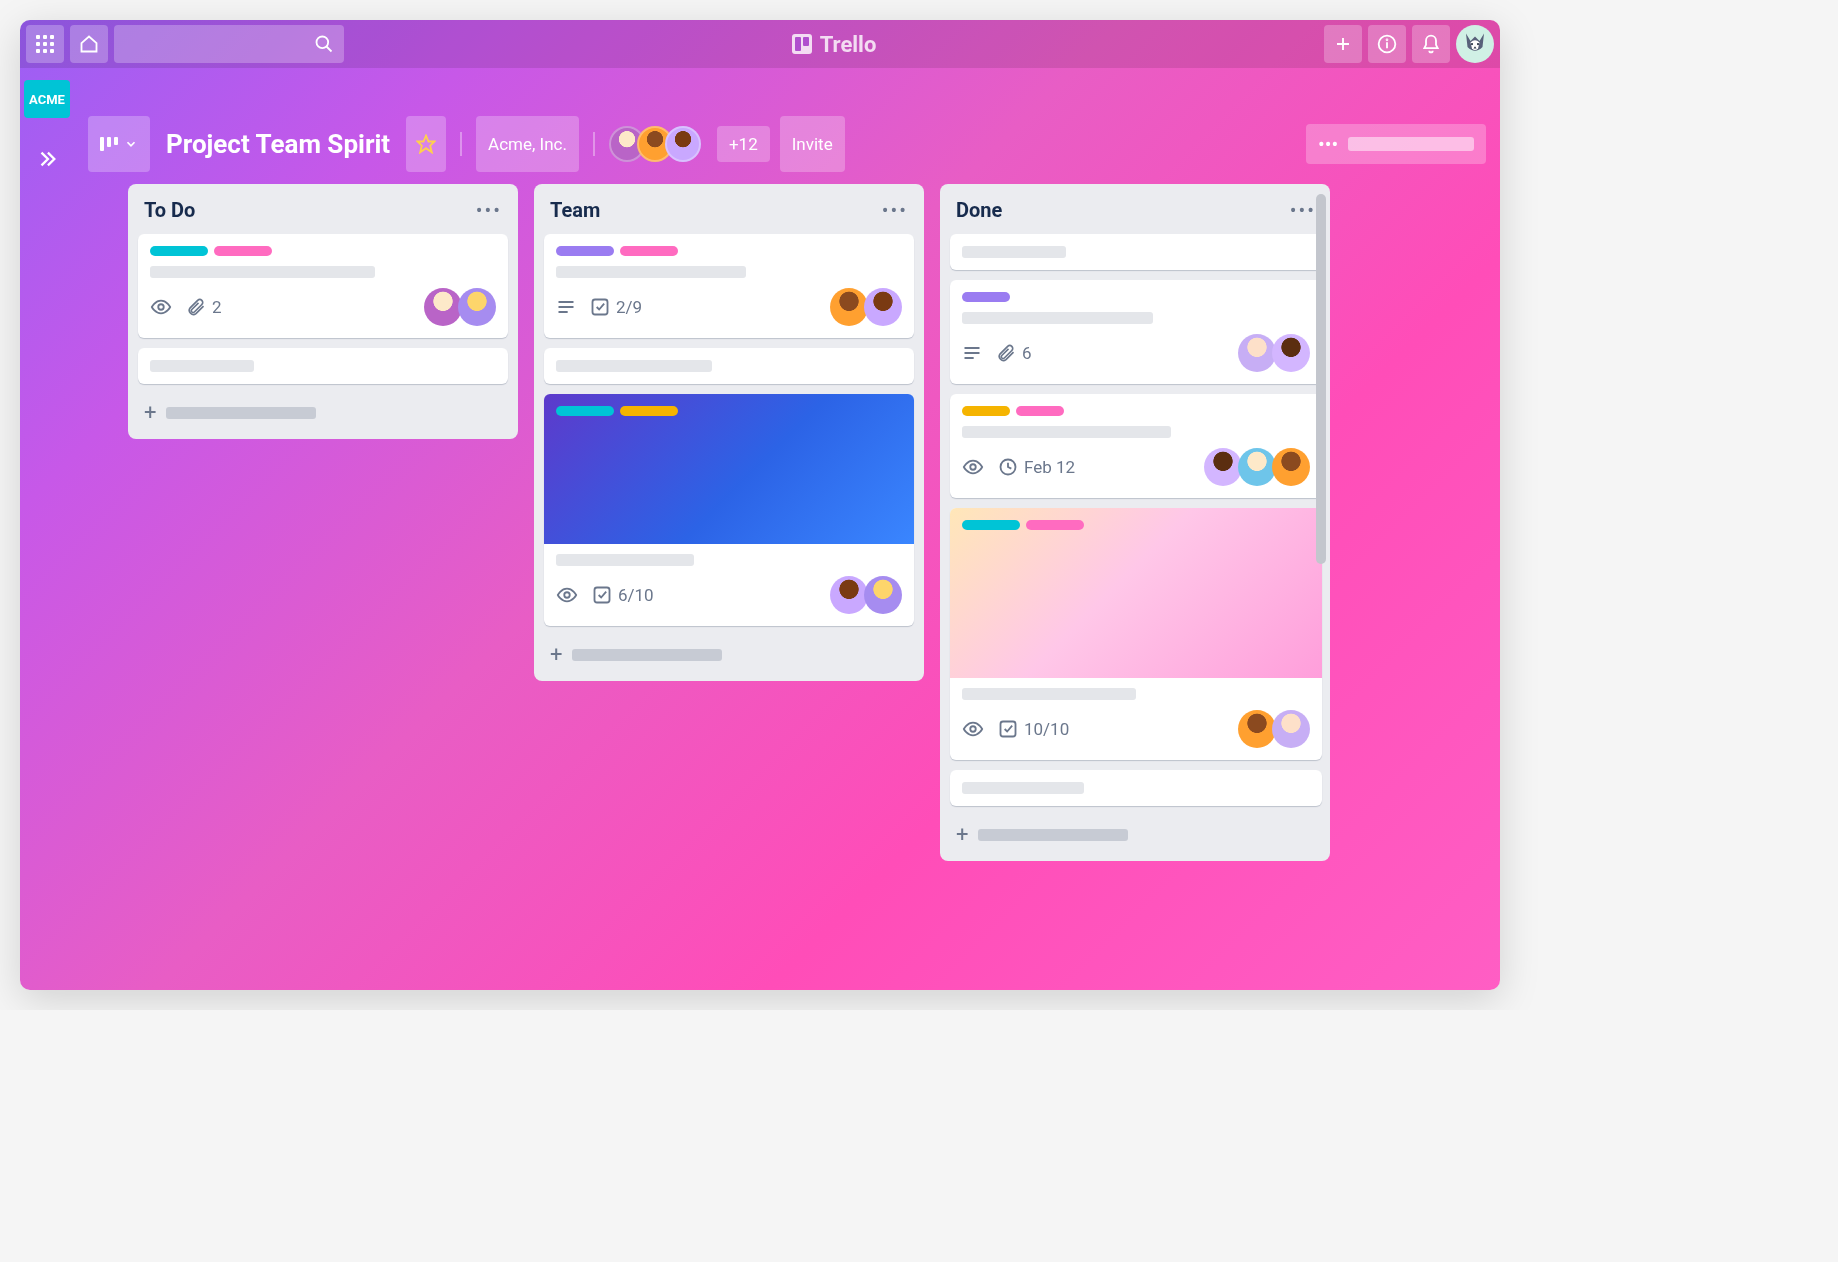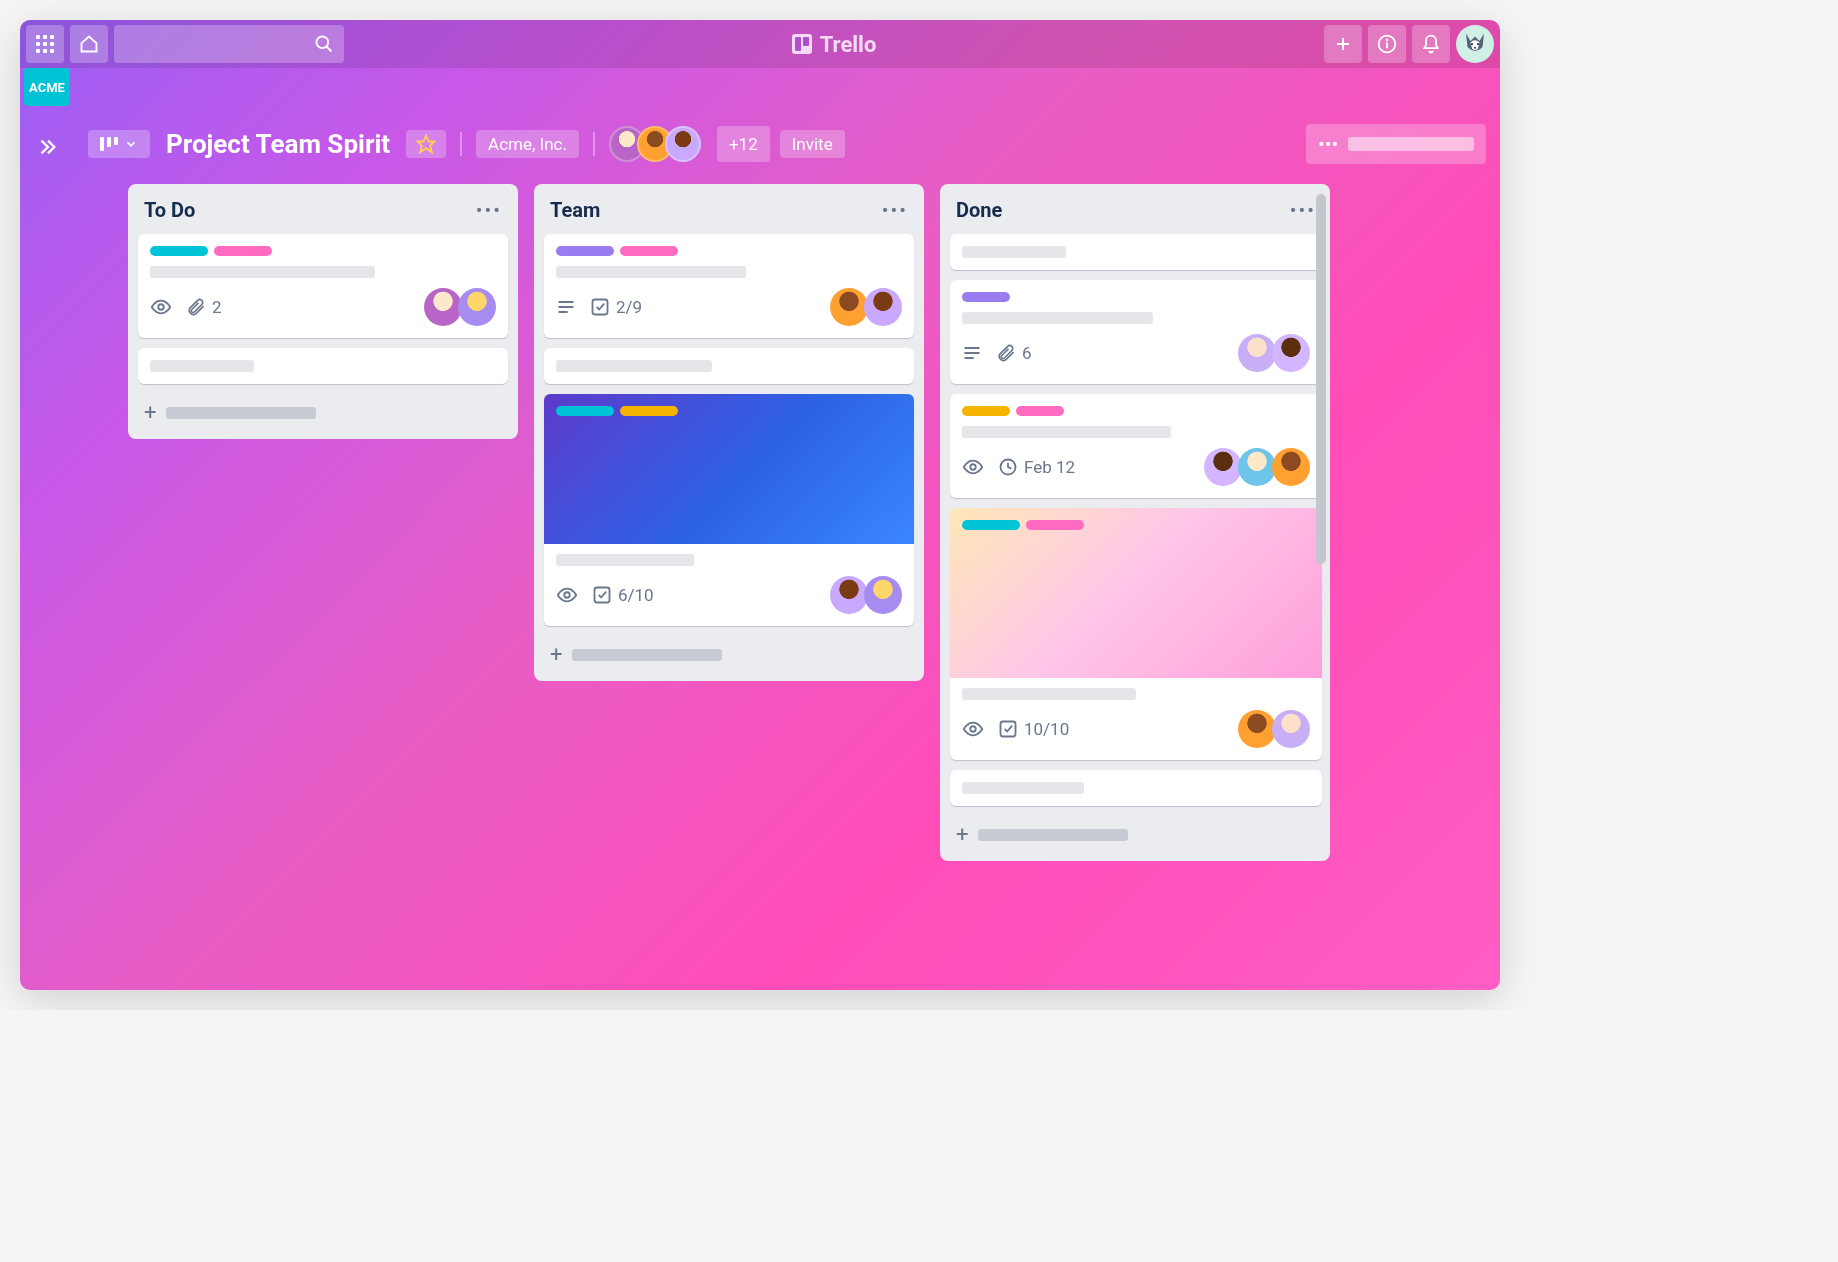--- a/index.html
+++ b/index.html
@@ -77,21 +77,21 @@
 .body {
   flex: 1;
   display: flex;
   overflow: hidden;
 }
 .left-rail {
   width: 54px;
   display: flex;
   flex-direction: column;
   align-items: center;
-  padding-top: 0;
+  padding-top: 12px;
   gap: 30px;
 }
 .ws-badge {
   width: 46px; height: 38px;
   border-radius: 4px;
   background: #00c4d6;
   color: #fff;
   font-weight: 700;
   font-size: 13px;
   display: flex; align-items: center; justify-content: center;
@@ -111,21 +111,21 @@
 }
 
 .board-header {
   height: 56px;
   display: flex;
   align-items: center;
   padding: 0 14px;
   gap: 10px;
 }
 .bh-btn {
-  height: 28px;
+  height: 56px;
   padding: 0 12px;
   border-radius: 4px;
   background: rgba(255,255,255,0.25);
   display: flex; align-items: center; justify-content: center;
   color: #fff;
   cursor: pointer;
   font-size: 17px;
   gap: 6px;
 }
 .board-title {

